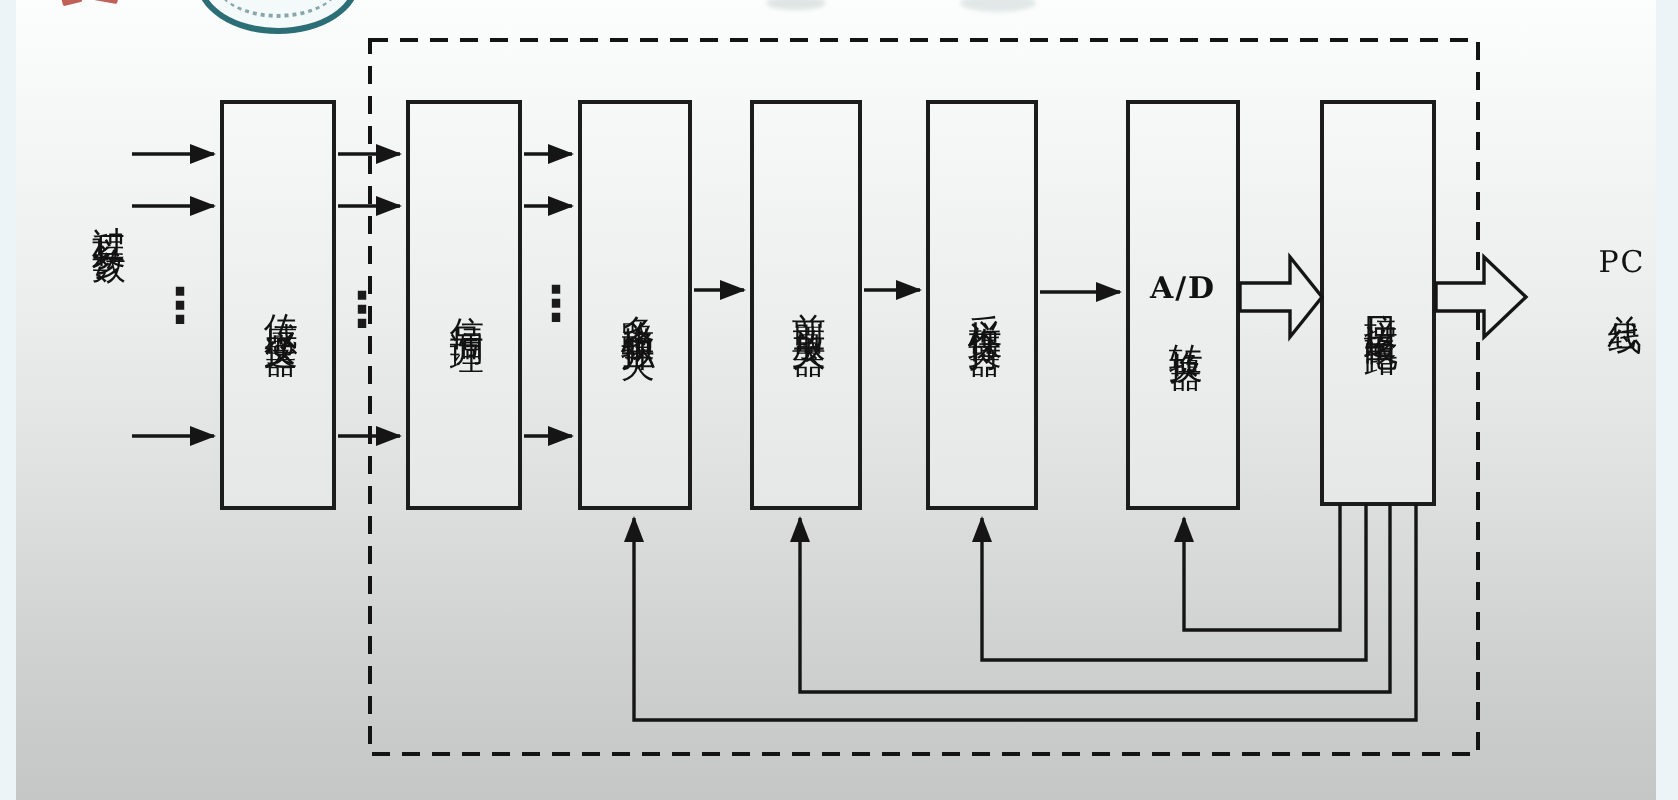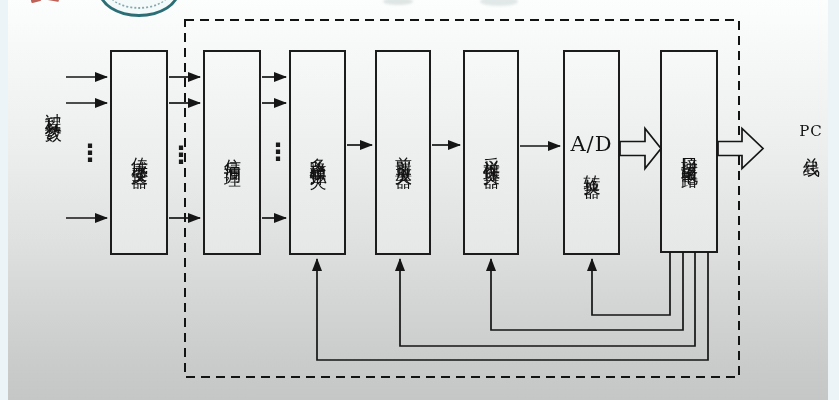--- a/index.html
+++ b/index.html
@@ -36,21 +36,21 @@
     border:2px solid #1c1c1c;
     background:linear-gradient(180deg,#f7f9f9 0%,#eef0f0 45%,#e6e8e8 100%);
     display:flex; align-items:center; justify-content:center;
   }
   .vtext {
     writing-mode:vertical-rl; text-orientation:upright;
     font-size:17px; letter-spacing:4px; line-height:1.05; color:#121212;
     white-space:nowrap;
   }
   .box-stack { display:flex; flex-direction:column; align-items:center; gap:5px; }
-  .hlabel { font-size:21px; font-weight:normal; color:#121212; letter-spacing:1px; }
+  .hlabel { font-size:15px; font-weight:bold; color:#121212; letter-spacing:1px; }
 
   .side-label { position:absolute; color:#121212; }
   .pc-label { display:flex; flex-direction:column; align-items:center; gap:3px; }
   .pc-latin { font-size:15px; color:#121212; letter-spacing:1px; }
 
   .dots {
     position:absolute; width:14px; text-align:center;
     font-family:"DejaVu Sans", sans-serif; font-size:24px; font-weight:bold;
     color:#1a1a1a; line-height:1;
   }

